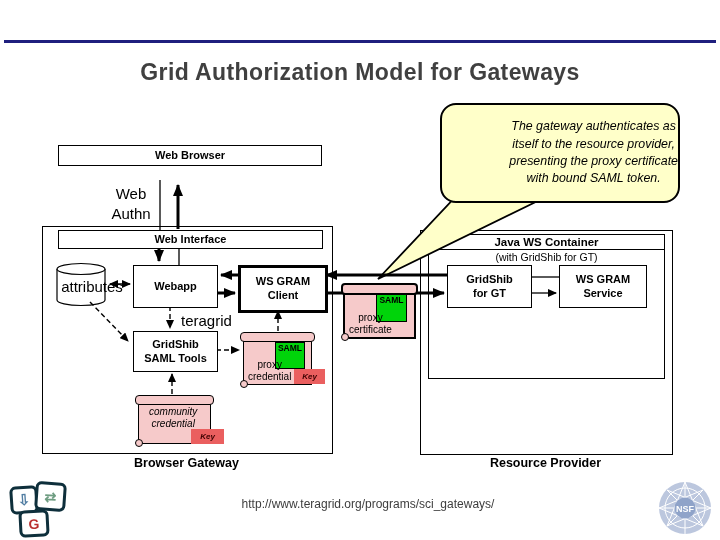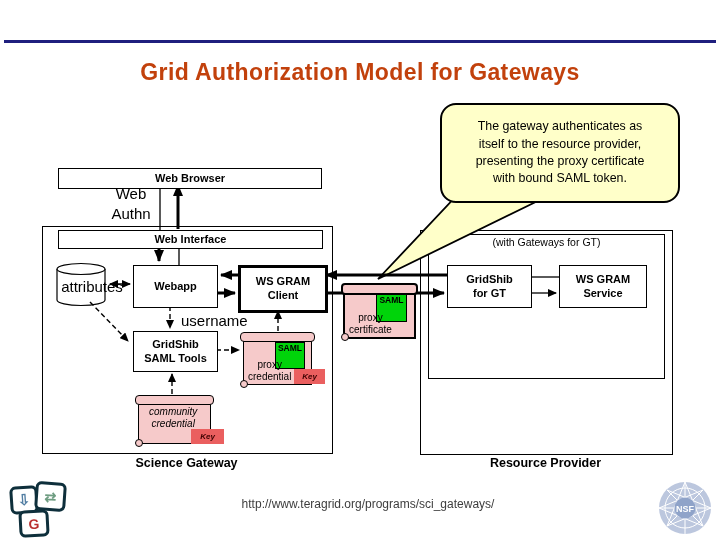--- a/index.html
+++ b/index.html
@@ -6,50 +6,50 @@
   body{
     width:720px;height:540px;position:relative;overflow:hidden;
     background:#ffffff;
     font-family:"Liberation Sans", sans-serif;
     color:#000;
   }
   .abs{position:absolute;}
   
   #rule{left:4px;top:40px;width:712px;height:3px;background:#1f1f7e;z-index:1;}
   #title{left:0;top:59px;width:720px;text-align:center;font-size:23px;font-weight:bold;
-         color:#c2410c;letter-spacing:.4px;z-index:1;}
+         color:#404040;letter-spacing:.4px;z-index:1;}
   
   .container{border:1.3px solid #000;background:transparent;z-index:1;}
   #sg-container{left:42px;top:226px;width:289px;height:226px;}
   #rp-container{left:420px;top:230px;width:251px;height:223px;}
   #jwc{left:428px;top:234px;width:235px;height:143px;border:1px solid #000;z-index:1;background:#fff;}
   #jwc-title{width:100%;text-align:center;font-weight:bold;font-size:11.5px;padding-top:1px;
              border-bottom:1px solid #000;height:13px;}
   #jwc-sub{width:100%;text-align:center;font-size:10.5px;padding-top:1px;}
   
   .box{background:#fff;border:1px solid #000;display:flex;align-items:center;justify-content:center;
        text-align:center;font-weight:bold;font-size:11px;line-height:1.25;white-space:pre-line;z-index:4;}
-  #web-browser{left:58px;top:168px;width:262px;height:19px;}
+  #web-browser{left:58px;top:145px;width:262px;height:19px;}
   #web-interface{left:58px;top:230px;width:263px;height:17px;}
   #webapp{left:133px;top:265px;width:83px;height:41px;}
   #ws-gram-client{left:238px;top:265px;width:84px;height:42px;border-width:3px;}
   #gridshib-tools{left:133px;top:331px;width:83px;height:39px;}
   #gridshib-gt{left:447px;top:265px;width:83px;height:41px;z-index:4;}
   #ws-gram-service{left:559px;top:265px;width:86px;height:41px;border-width:1.5px;z-index:4;}
   
   .lbl{font-size:15px;text-align:center;white-space:pre-line;z-index:4;}
   #web-authn{left:103px;top:184px;width:56px;line-height:1.35;}
   #username{left:181px;top:312px;width:60px;text-align:left;}
   #attributes-lbl{left:57px;top:278px;width:70px;}
   .big-lbl{font-weight:bold;font-size:12.5px;text-align:center;z-index:4;}
   #sg-label{left:42px;top:456px;width:289px;}
   #rp-label{left:420px;top:456px;width:251px;}
   
   #callout{left:440px;top:103px;width:236px;height:96px;background:#ffffc9;border:2px solid #000;
-           border-radius:16px;display:flex;align-items:center;justify-content:center;z-index:3;}
+           border-radius:16px;display:flex;align-items:center;justify-content:flex-end;z-index:3;font-style:italic;}
   #callout-text{font-size:12.4px;line-height:1.4;text-align:center;white-space:pre-line;}
   
   .scroll{background:#f6caca;border:1.6px solid #000;z-index:5;}
   .scroll .bar{position:absolute;left:-4px;right:-4px;top:-2px;height:8px;background:#f6caca;
                border:1.6px solid #000;border-radius:4px;}
   .scroll .curl{position:absolute;left:-4px;bottom:-4px;width:6px;height:6px;background:#f6caca;
                 border:1.5px solid #000;border-radius:50%;}
   .scroll .name{position:absolute;left:4px;bottom:2px;font-size:10px;line-height:1.15;
                 text-align:center;white-space:pre-line;}
   .saml-chip{position:absolute;background:#00d40a;border:1px solid #000;color:#000;
@@ -79,21 +79,22 @@
 </style>
 </head>
 <body>
 
 <div class="abs" id="rule"></div>
 <div class="abs" id="title">Grid Authorization Model for Gateways</div>
 
 <div class="abs container" id="sg-container"></div>
 <div class="abs container" id="rp-container"></div>
 <div class="abs" id="jwc">
-  <div id="jwc-sub">(with Gateways for GT)</div>
+  <div id="jwc-title">Java WS Container</div>
+  <div id="jwc-sub">(with GridShib for GT)</div>
 </div>
 
 <svg class="abs" id="wires" width="720" height="540" viewBox="0 0 720 540">
   <defs>
     <marker id="mT" markerUnits="userSpaceOnUse" markerWidth="12" markerHeight="10" refX="11" refY="5" orient="auto">
         <path d="M0,0L12,5L0,10z" fill="#000"></path>
       </marker>
     <marker id="mS" markerUnits="userSpaceOnUse" markerWidth="9" markerHeight="8" refX="8" refY="4" orient="auto">
         <path d="M0,0L9,4L0,8z" fill="#000"></path>
       </marker>
@@ -141,21 +142,21 @@
 </div>
 
 <div class="abs box" id="web-browser">Web Browser</div>
 <div class="abs lbl" id="web-authn">Web
 Authn</div>
 <div class="abs box" id="web-interface">Web Interface</div>
 <div class="abs lbl" id="attributes-lbl">attributes</div>
 <div class="abs box" id="webapp">Webapp</div>
 <div class="abs box" id="ws-gram-client">WS GRAM
 Client</div>
-<div class="abs lbl" id="username">username</div>
+<div class="abs lbl" id="username">teragrid</div>
 <div class="abs box" id="gridshib-tools">GridShib
 SAML Tools</div>
 
 <div class="abs box" id="gridshib-gt">GridShib
 for GT</div>
 <div class="abs box" id="ws-gram-service">WS GRAM
 Service</div>
 
 <div class="abs scroll" id="proxy-certificate">
   <div class="bar"></div>
@@ -175,21 +176,21 @@
 </div>
 
 <div class="abs scroll" id="community-credential">
   <div class="bar"></div>
   <div class="curl"></div>
   <div class="name">community
 credential</div>
   <div class="key-chip">Key</div>
 </div>
 
-<div class="abs big-lbl" id="sg-label">Science Gateway</div>
+<div class="abs big-lbl" id="sg-label">Browser Gateway</div>
 <div class="abs big-lbl" id="rp-label">Resource Provider</div>
 
 <div class="abs tile" id="tile-dl">⇩</div>
 <div class="abs tile" id="tile-tx">⇄</div>
 <div class="abs tile" id="tile-g">G</div>
 
 <svg class="abs" id="nsf" width="60" height="60" viewBox="0 0 60 60">
   <circle cx="30" cy="29" r="26" fill="#bcc7de"></circle>
   <g stroke="#ffffff" stroke-width="1" fill="none">
     <circle cx="30" cy="29" r="20"></circle>

